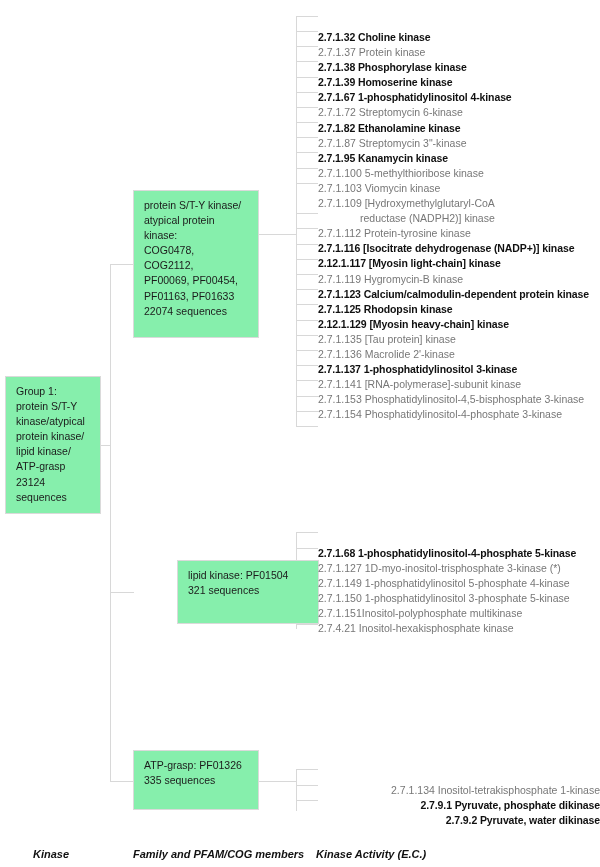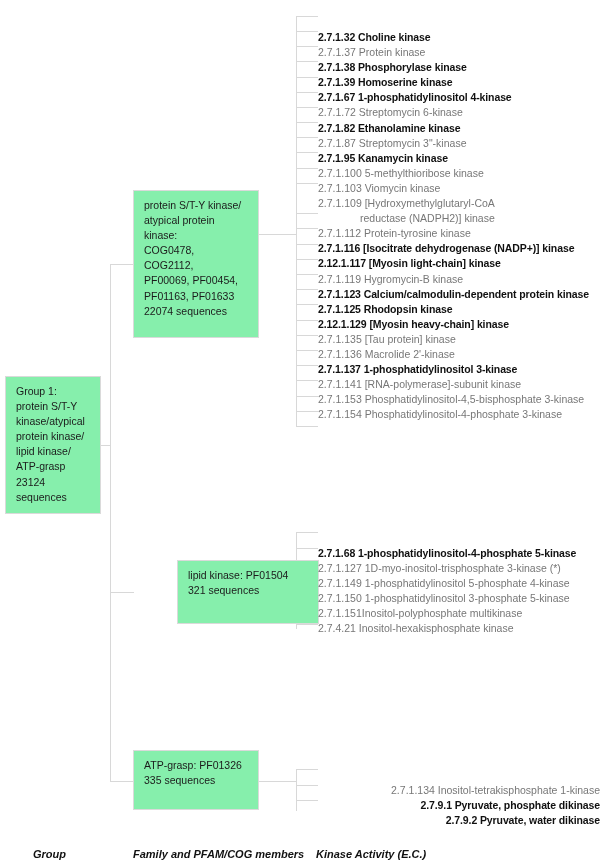--- a/index.html
+++ b/index.html
@@ -211,18 +211,18 @@
       <div class="ec-row">2.7.4.21 Inositol-hexakisphosphate kinase</div>
     </div>
 
   <div class="ec-list" id="ec-list-atpgrasp">
       <div class="ec-row">2.7.1.134 Inositol-tetrakisphosphate 1-kinase</div>
       <div class="ec-row bold">2.7.9.1 Pyruvate, phosphate dikinase</div>
       <div class="ec-row bold">2.7.9.2 Pyruvate, water dikinase</div>
     </div>
 
   <div id="footer">
-    <div class="col" id="footer-group">Group</div>
+    <div class="col" id="footer-group">Kinase</div>
     <div class="col" id="footer-family">Family and PFAM/COG members</div>
     <div class="col" id="footer-activity">Kinase Activity (E.C.)</div>
   </div>
 
 </div>
 
 </body></html>

